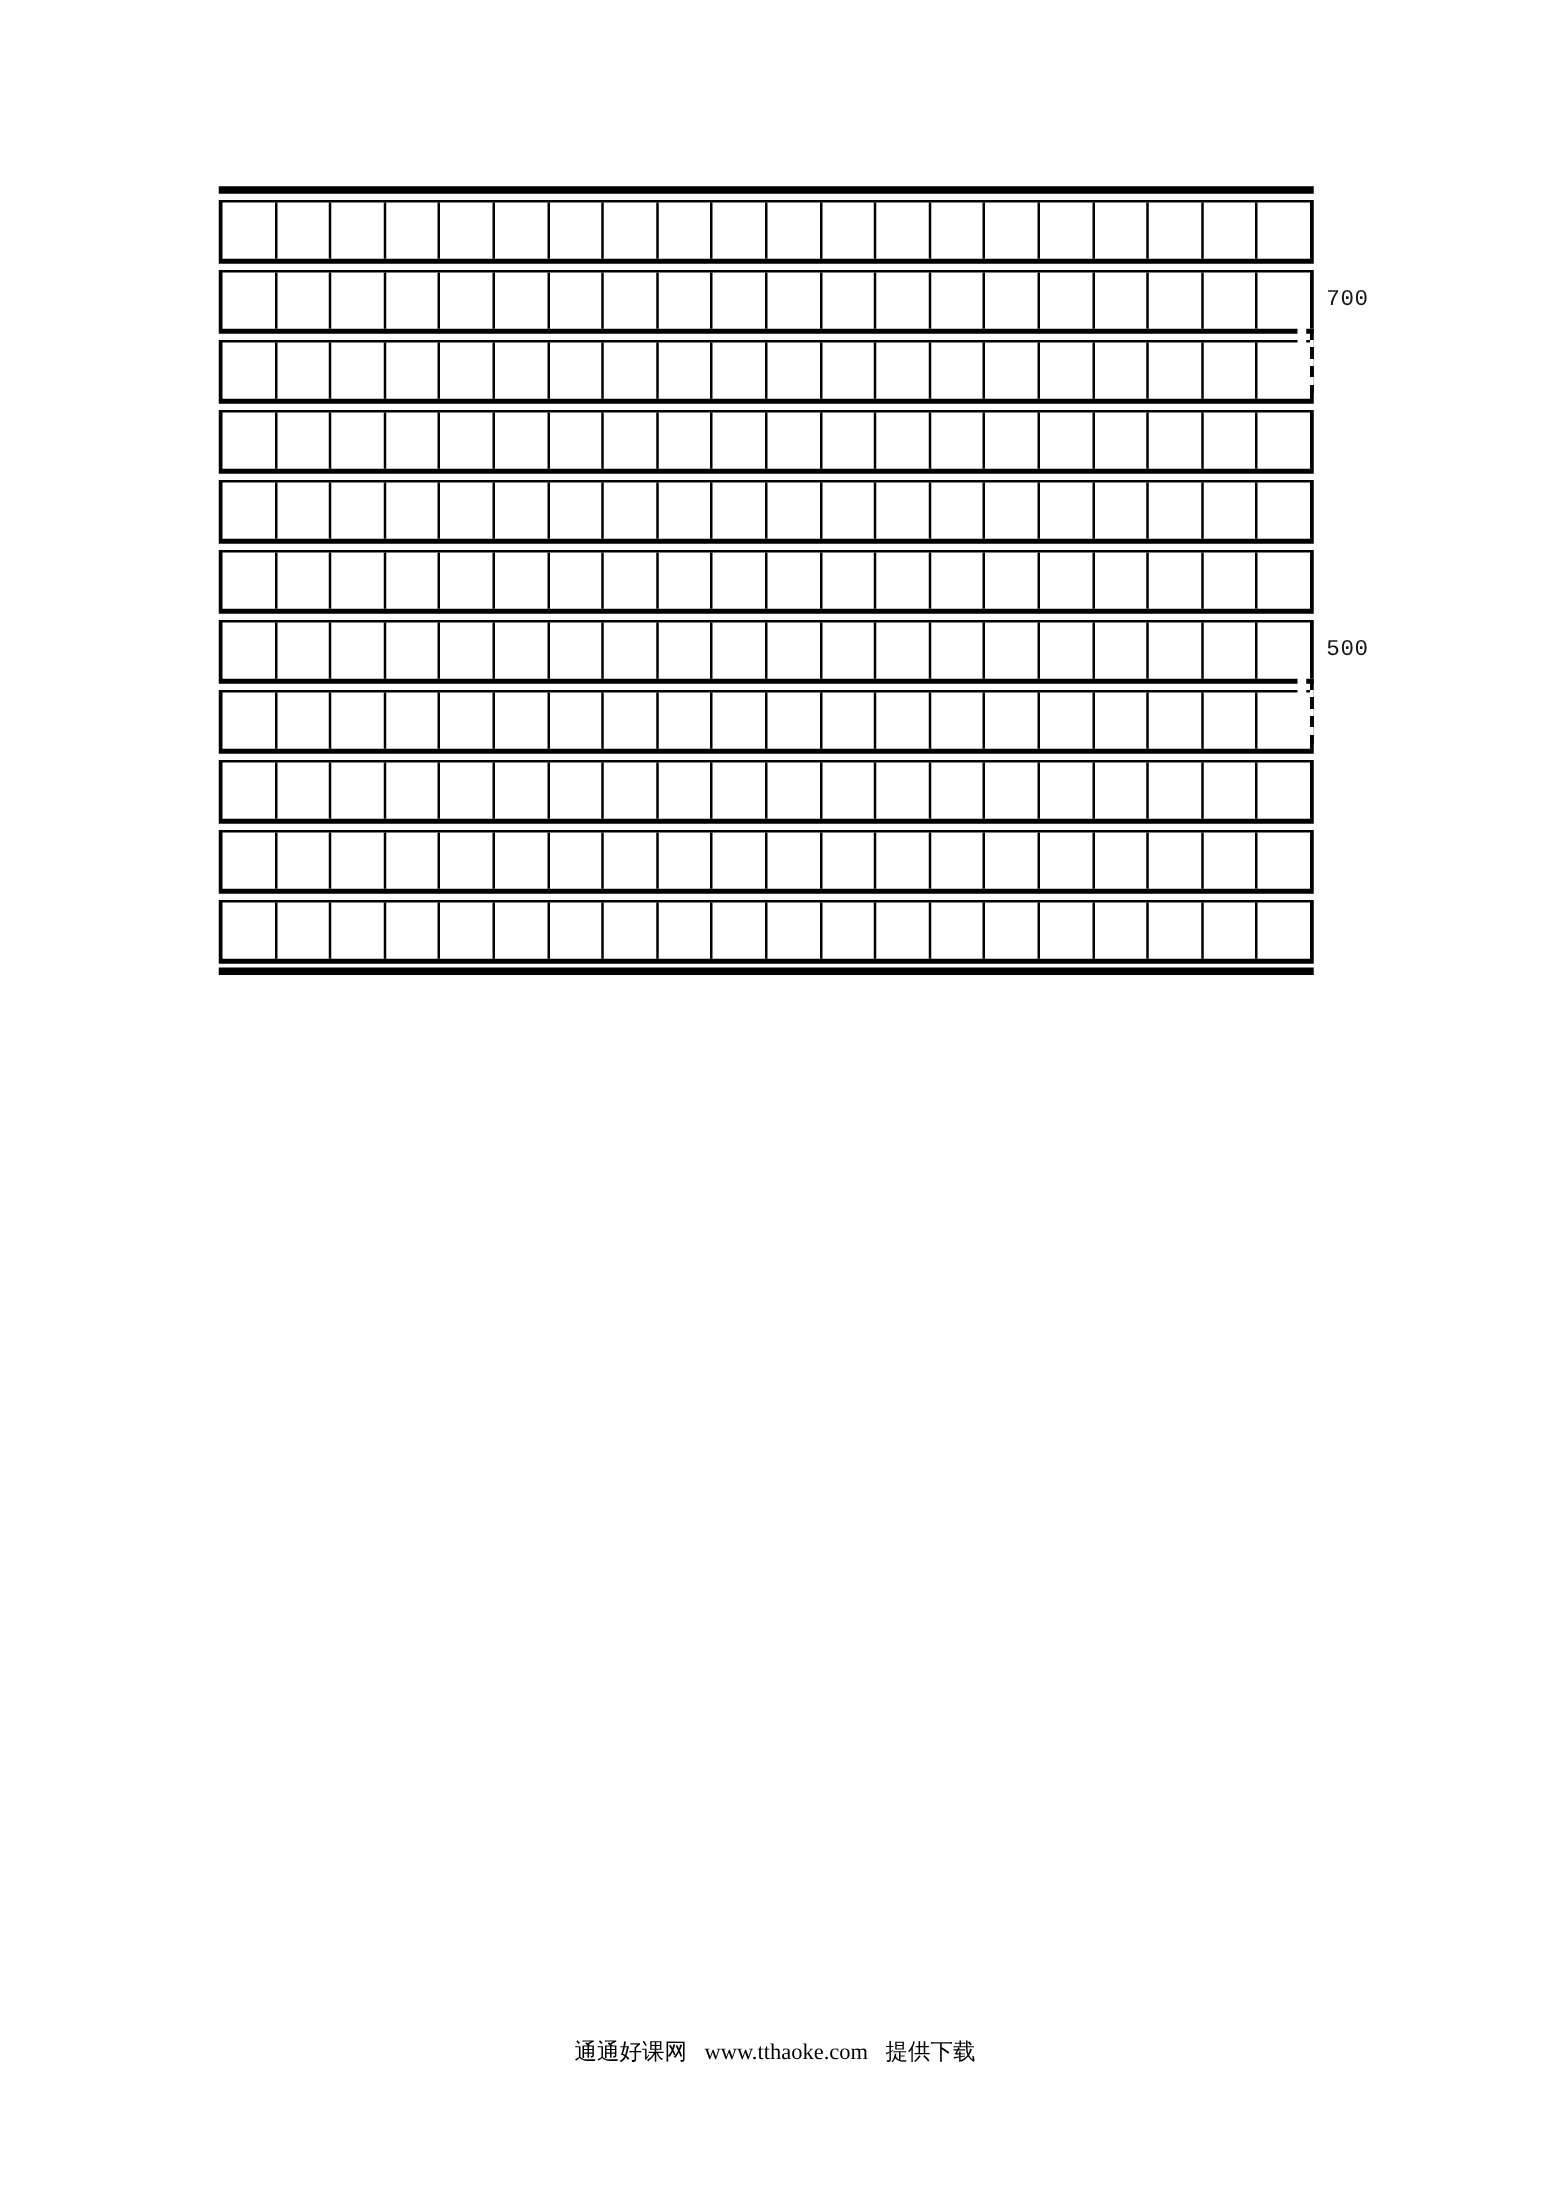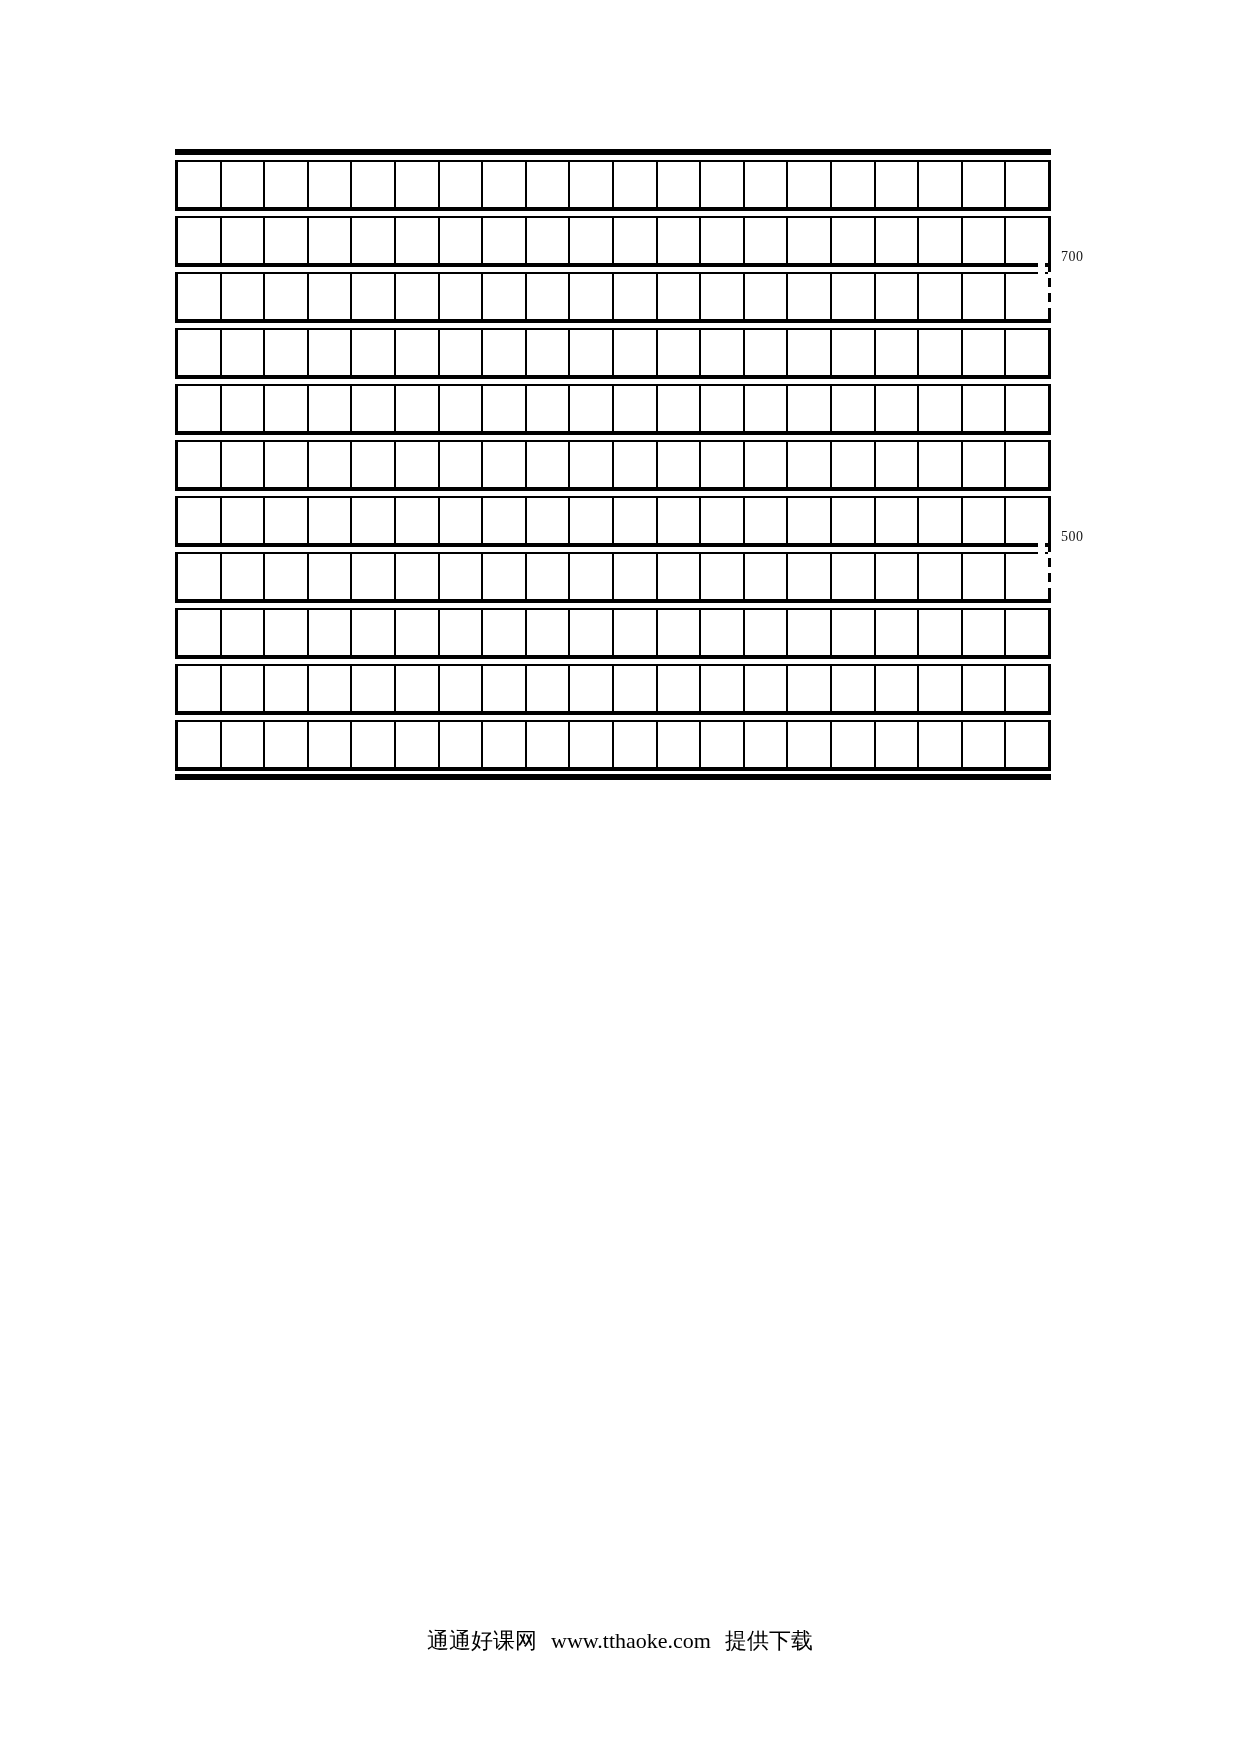--- a/index.html
+++ b/index.html
@@ -26,44 +26,43 @@
     background:#fff;
   }
   .row:last-child{margin-bottom:0;}
   .cell{flex:1;border-right:2px solid #000;}
   .cell:last-child{border-right:none;}
   .bar.bottom{margin-top:3px;}
 
   
   .marker{
     position:absolute;left:1061px;
-    font-size:14px;line-height:15px;color:#151515;
-    font-family:Liberation Serif, serif;
+    font-size:18px;line-height:15px;color:#151515;
+    font-family:Liberation Mono, monospace;
     letter-spacing:0.5px;
-    margin-top:16px;
   }
   .marker-700{top:233px;}
   .marker-800{top:513px;}
 
   
   .dash-seg{
     position:absolute;left:1048px;width:3px;height:52px;
     background:repeating-linear-gradient(180deg,#000 0 9px,#ffffff 9px 15px);
   }
   .dash-seg-1{top:263px;}
   .dash-seg-2{top:543px;}
   .notch{position:absolute;left:1038px;width:7px;height:16px;background:#ffffff;}
   .notch-1{top:259px;}
   .notch-2{top:539px;}
 
   
   .footer{
     position:absolute;top:1631px;left:0;width:100%;
     text-align:center;
-    font-size:22px;line-height:20px;color:#000;
+    font-size:18px;line-height:20px;color:#000;
     font-family:"Liberation Serif", serif;
   }
   .footer span{margin:0 7px;display:inline-block;}
 </style>
 </head>
 <body>
 
 <div class="page">
 
   <div class="grid">

